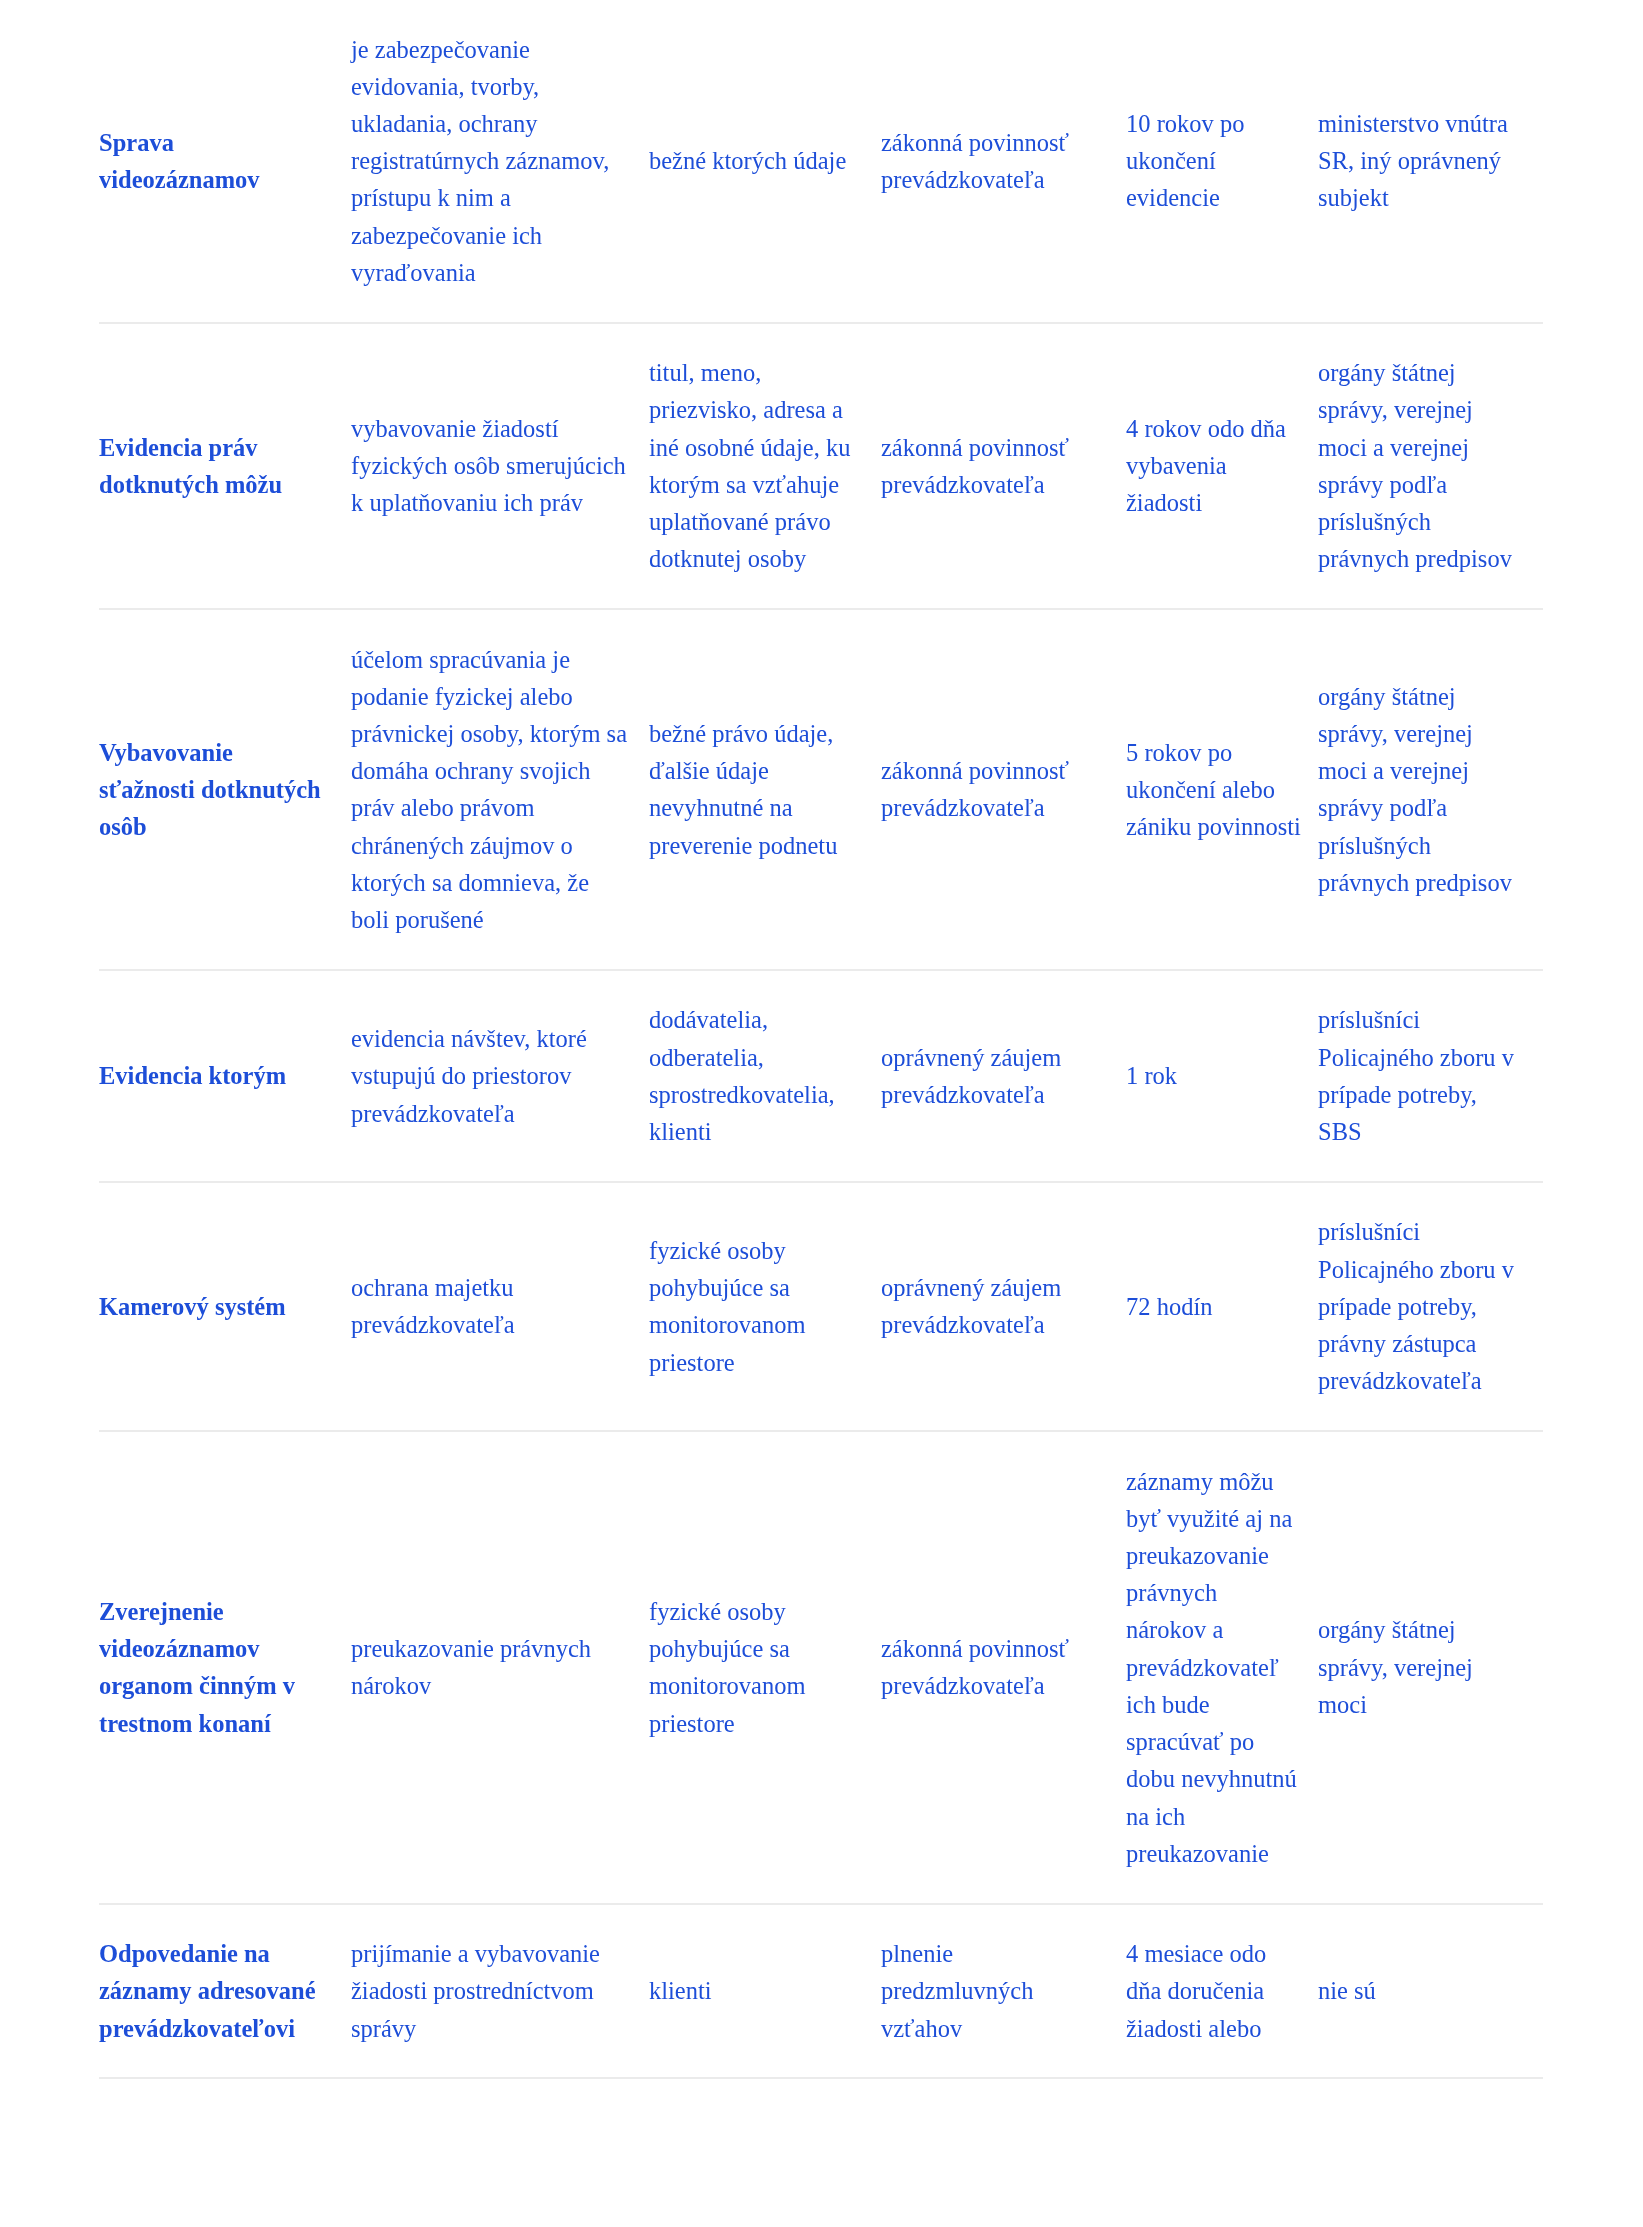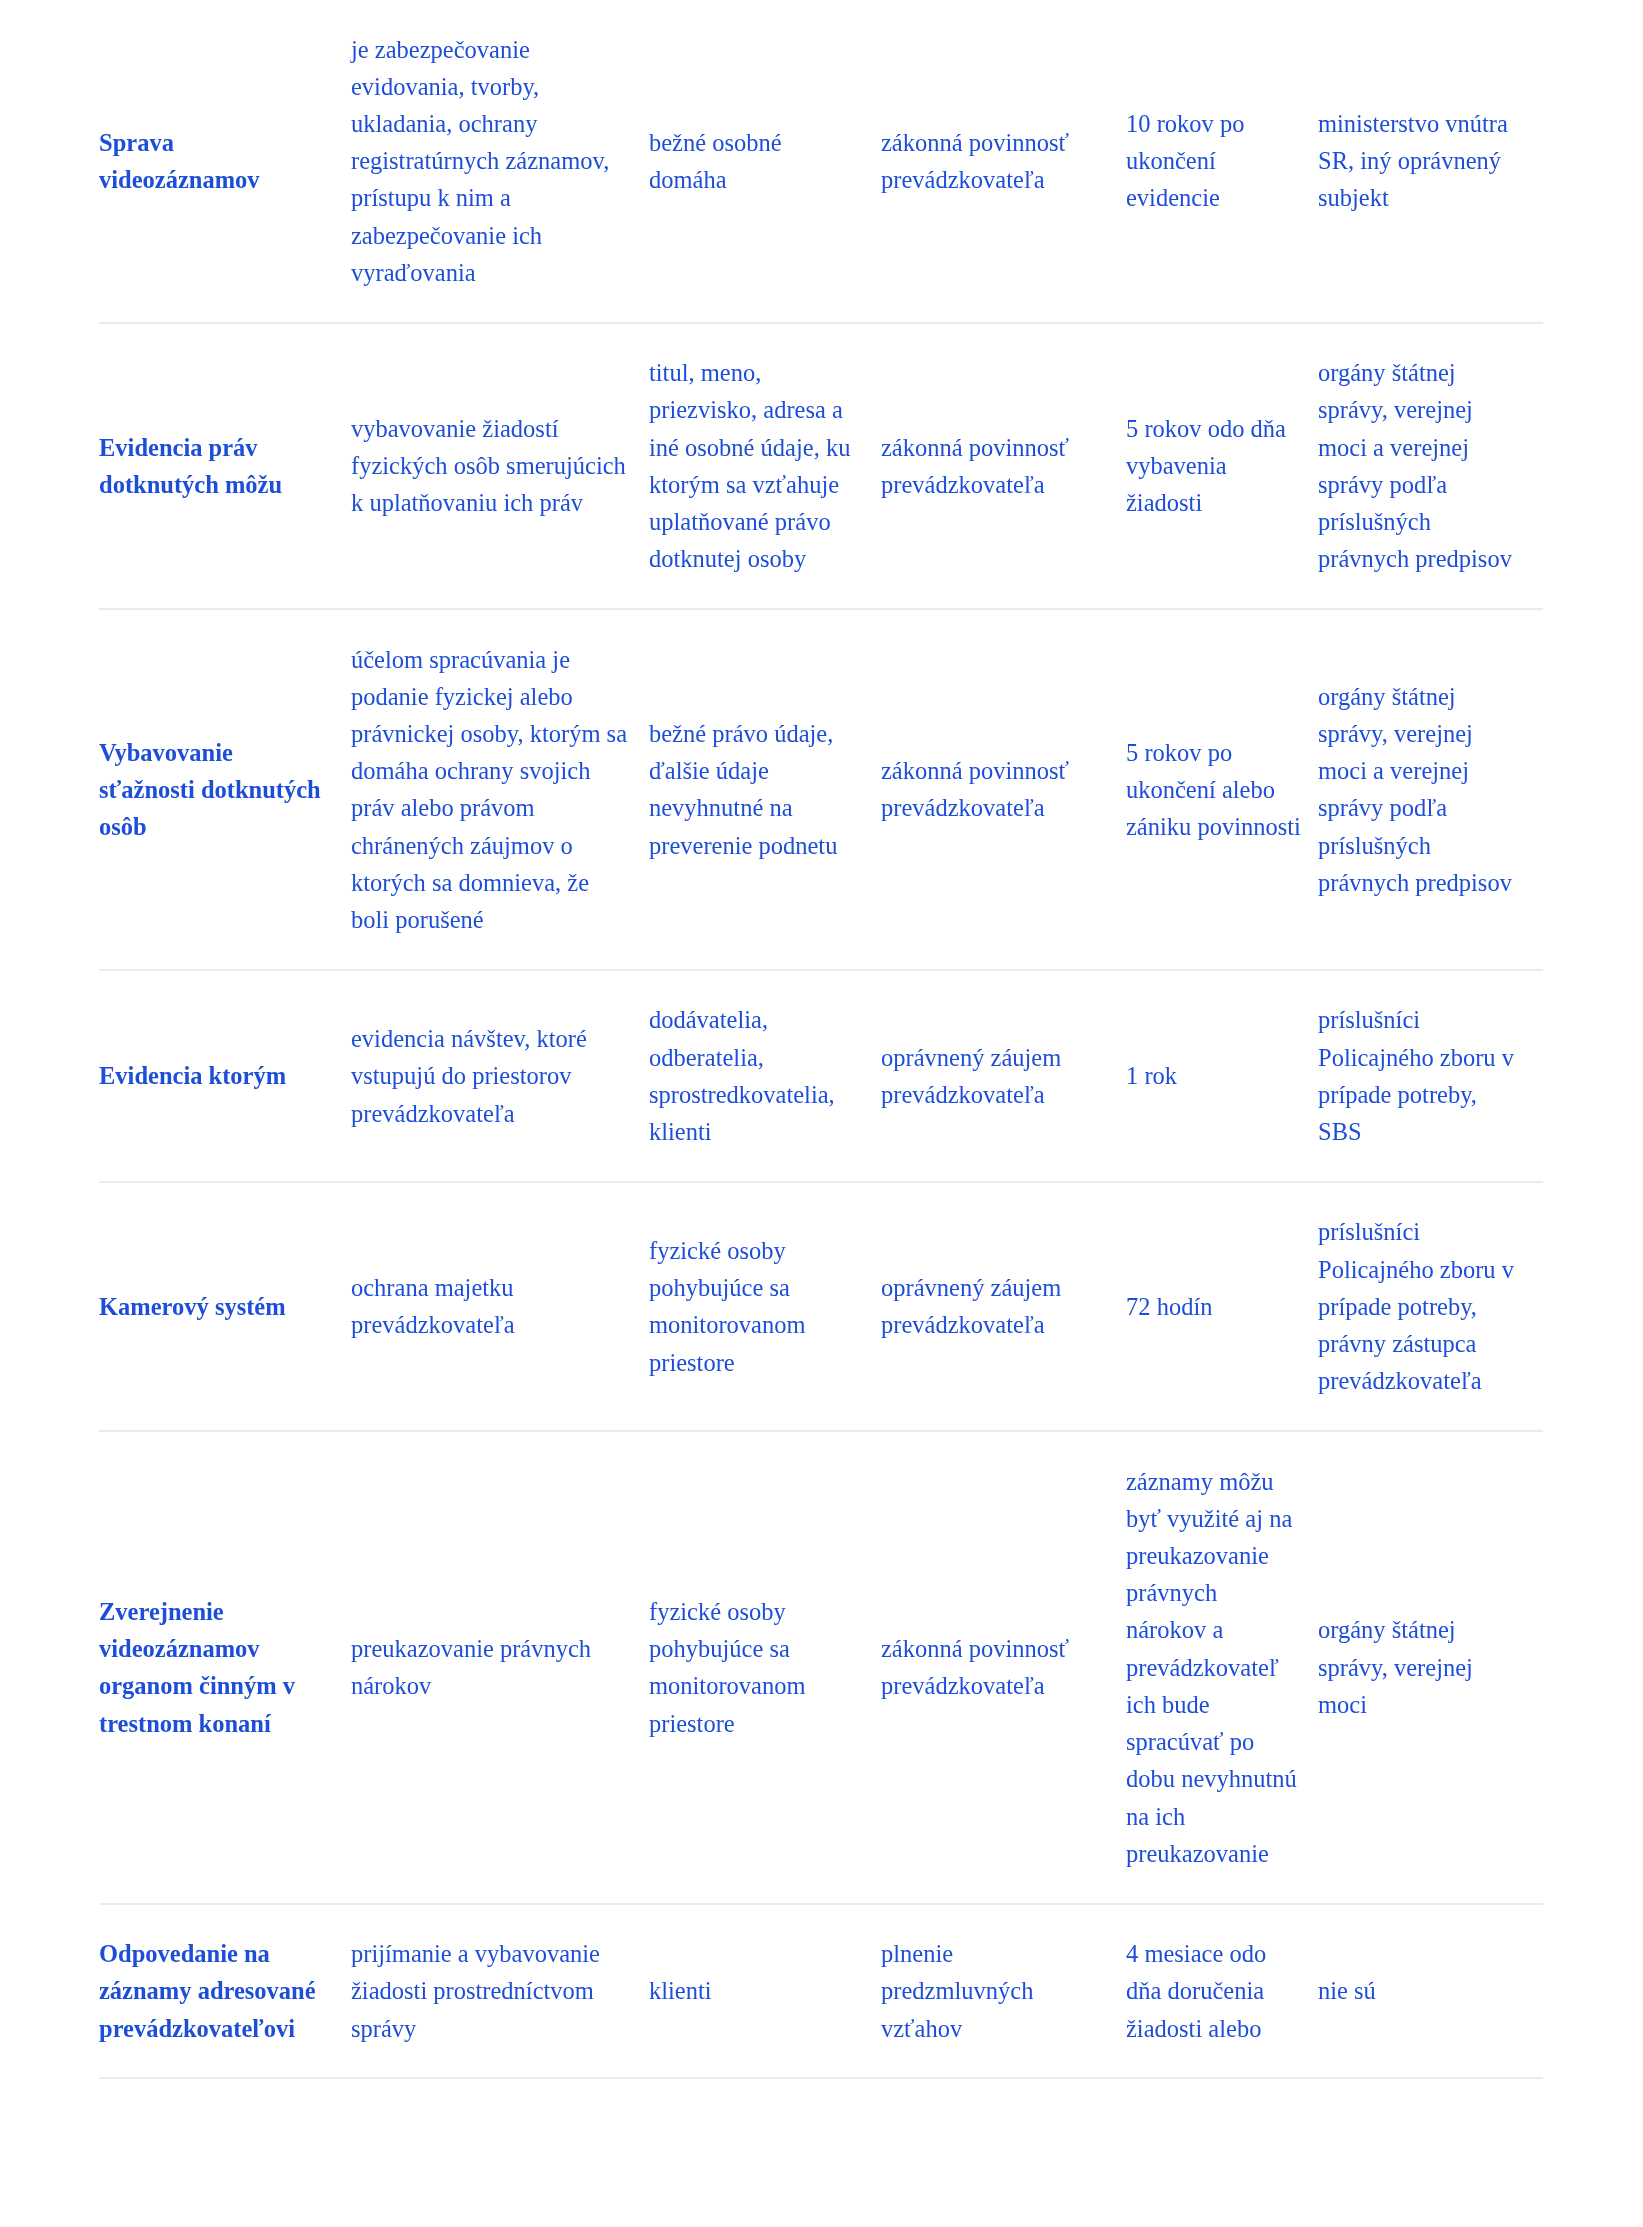--- a/index.html
+++ b/index.html
@@ -75,21 +75,21 @@
     <tbody>
 
       <tr>
         <td class="c1 col-purpose">
             <span class="cell-text">Sprava videozáznamov</span>
           </td>
         <td class="c2">
             <span class="cell-text">je zabezpečovanie evidovania, tvorby, ukladania, ochrany registratúrnych záznamov, prístupu k nim a zabezpečovanie ich vyraďovania</span>
           </td>
         <td class="c3">
-            <span class="cell-text">bežné osobné domáha</span>
+            <span class="cell-text">bežné ktorých údaje</span>
           </td>
         <td class="c4">
             <span class="cell-text">zákonná povinnosť prevádzkovateľa</span>
           </td>
         <td class="c5">
             <span class="cell-text">10 rokov po ukončení evidencie</span>
           </td>
         <td class="c6">
             <span class="cell-text">ministerstvo vnútra SR, iný oprávnený subjekt</span>
           </td>
@@ -102,21 +102,21 @@
         <td class="c2">
             <span class="cell-text">vybavovanie žiadostí fyzických osôb smerujúcich k uplatňovaniu ich práv</span>
           </td>
         <td class="c3">
             <span class="cell-text">titul, meno, priezvisko, adresa a iné osobné údaje, ku ktorým sa vzťahuje uplatňované právo dotknutej osoby</span>
           </td>
         <td class="c4">
             <span class="cell-text">zákonná povinnosť prevádzkovateľa</span>
           </td>
         <td class="c5">
-            <span class="cell-text">5 rokov odo dňa vybavenia žiadosti</span>
+            <span class="cell-text">4 rokov odo dňa vybavenia žiadosti</span>
           </td>
         <td class="c6">
             <span class="cell-text">orgány štátnej správy, verejnej moci a verejnej správy podľa príslušných právnych predpisov</span>
           </td>
       </tr>
 
       <tr>
         <td class="c1 col-purpose">
             <span class="cell-text">Vybavovanie sťažnosti dotknutých osôb</span>
           </td>

